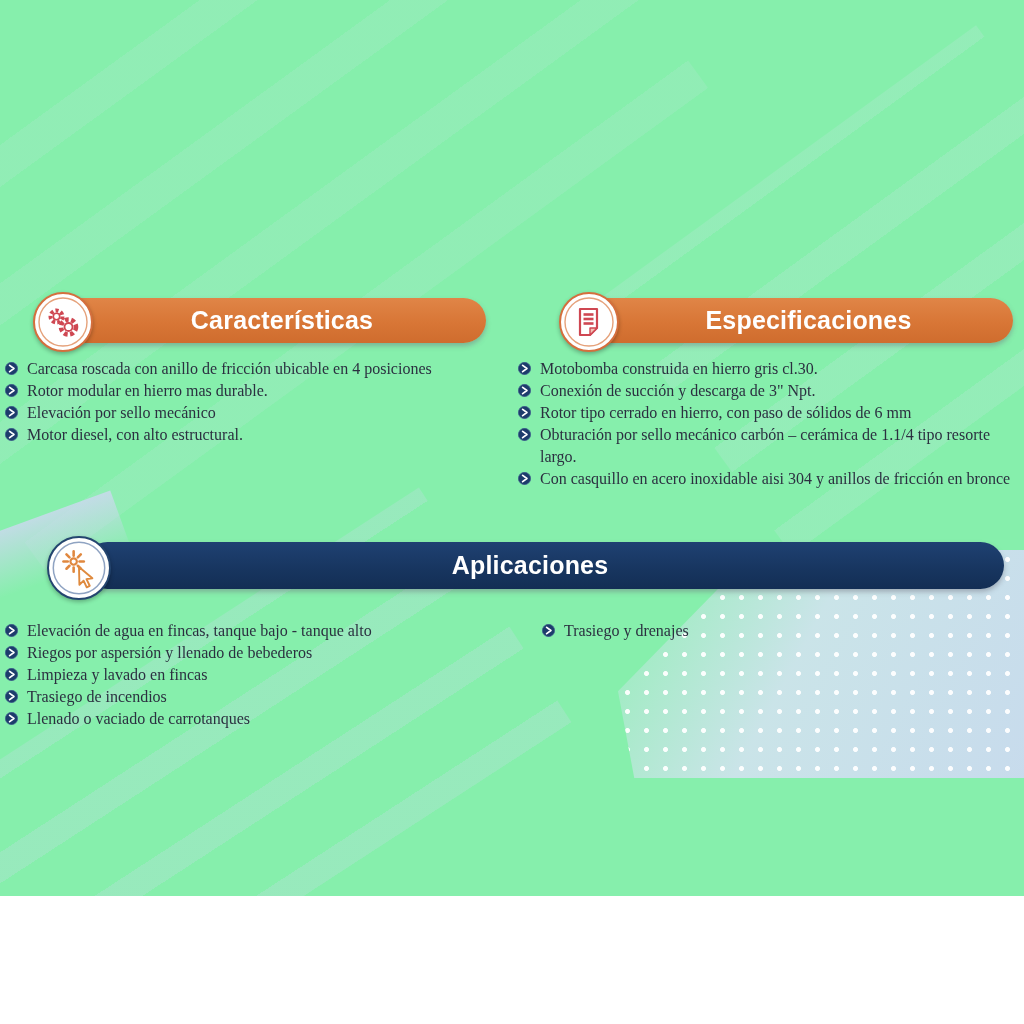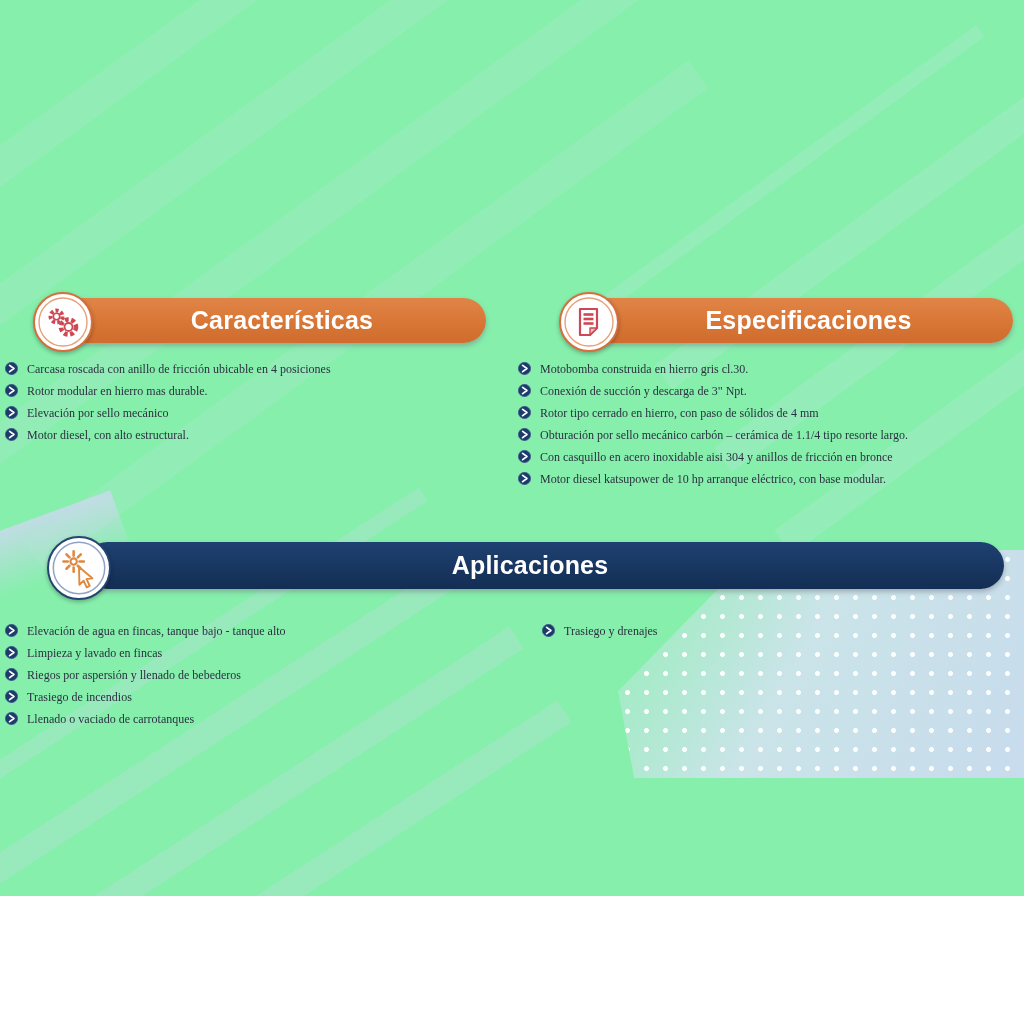--- a/index.html
+++ b/index.html
@@ -62,21 +62,21 @@
     position:absolute;z-index:3;background:#fff;border-radius:50%;
     box-shadow:0 2px 4px rgba(0,0,0,0.28);
   }
   .icon-circle svg{display:block;width:100%;height:100%;}
   #icon-caracteristicas{left:33px;top:292px;width:56px;height:56px;border:2px solid #d56f3d;}
   #icon-especificaciones{left:559px;top:292px;width:56px;height:56px;border:2px solid #d56f3d;}
   #icon-aplicaciones{left:47px;top:536px;width:60px;height:60px;border:2px solid #24456f;}
   
   ul.blist{
     position:absolute;z-index:2;list-style:none;margin:0;padding:0;
-    font-size:12px;line-height:22px;color:#2b3040;
+    font-size:16px;line-height:22px;color:#2b3040;
   }
   ul.blist li{display:flex;align-items:flex-start;margin:0;}
   ul.blist .bullet{flex:0 0 13px;width:13px;height:13px;margin:4px 9px 0 0;}
   ul.blist .bullet svg{display:block;width:13px;height:13px;}
   #list-caracteristicas{left:5px;top:358px;width:482px;}
   #list-especificaciones{left:518px;top:358px;width:502px;}
   #list-aplicaciones-left{left:5px;top:620px;width:500px;}
   #list-aplicaciones-right{left:542px;top:620px;width:330px;}
 </style>
 </head>
@@ -179,48 +179,39 @@
         </span>
         <span>Conexión de succión y descarga de 3" Npt.</span>
       </li>
     <li>
         <span class="bullet">
           <svg viewBox="0 0 14 14">
             <circle cx="7" cy="7" r="6.6" fill="#1d3c6c" stroke="#3d5c8c" stroke-width="0.8"></circle>
             <path d="M5 3.6 L9.6 7 L5 10.4" fill="none" stroke="#fff" stroke-width="1.9" stroke-linecap="round" stroke-linejoin="round"></path>
           </svg>
         </span>
-        <span>Rotor tipo cerrado en hierro, con paso de sólidos de 4 mm</span>
+        <span>Rotor tipo cerrado en hierro, con paso de sólidos de 6 mm</span>
       </li>
     <li>
         <span class="bullet">
           <svg viewBox="0 0 14 14">
             <circle cx="7" cy="7" r="6.6" fill="#1d3c6c" stroke="#3d5c8c" stroke-width="0.8"></circle>
             <path d="M5 3.6 L9.6 7 L5 10.4" fill="none" stroke="#fff" stroke-width="1.9" stroke-linecap="round" stroke-linejoin="round"></path>
           </svg>
         </span>
         <span>Obturación por sello mecánico carbón – cerámica de 1.1/4 tipo resorte largo.</span>
       </li>
     <li>
         <span class="bullet">
           <svg viewBox="0 0 14 14">
             <circle cx="7" cy="7" r="6.6" fill="#1d3c6c" stroke="#3d5c8c" stroke-width="0.8"></circle>
             <path d="M5 3.6 L9.6 7 L5 10.4" fill="none" stroke="#fff" stroke-width="1.9" stroke-linecap="round" stroke-linejoin="round"></path>
           </svg>
         </span>
         <span>Con casquillo en acero inoxidable aisi 304 y anillos de fricción en bronce</span>
-      </li>
-    <li>
-        <span class="bullet">
-          <svg viewBox="0 0 14 14">
-            <circle cx="7" cy="7" r="6.6" fill="#1d3c6c" stroke="#3d5c8c" stroke-width="0.8"></circle>
-            <path d="M5 3.6 L9.6 7 L5 10.4" fill="none" stroke="#fff" stroke-width="1.9" stroke-linecap="round" stroke-linejoin="round"></path>
-          </svg>
-        </span>
-        <span>Motor diesel katsupower de 10 hp arranque eléctrico, con base modular.</span>
       </li>
   </ul>
 
   <div class="banner navy" id="banner-aplicaciones">
     <span>Aplicaciones</span>
   </div>
   <div class="icon-circle" id="icon-aplicaciones">
     <svg viewBox="0 0 56 56" aria-hidden="true">
       <circle cx="28" cy="28" r="24" fill="none" stroke="#8fa3c2" stroke-width="1.4"></circle>
       <g stroke="#e0883f" stroke-width="2.4" stroke-linecap="round">
@@ -248,38 +239,38 @@
         </span>
         <span>Elevación de agua en fincas, tanque bajo - tanque alto</span>
       </li>
     <li>
         <span class="bullet">
           <svg viewBox="0 0 14 14">
             <circle cx="7" cy="7" r="6.6" fill="#1d3c6c" stroke="#3d5c8c" stroke-width="0.8"></circle>
             <path d="M5 3.6 L9.6 7 L5 10.4" fill="none" stroke="#fff" stroke-width="1.9" stroke-linecap="round" stroke-linejoin="round"></path>
           </svg>
         </span>
+        <span>Riegos por aspersión y llenado de bebederos</span>
+      </li>
+    <li>
+        <span class="bullet">
+          <svg viewBox="0 0 14 14">
+            <circle cx="7" cy="7" r="6.6" fill="#1d3c6c" stroke="#3d5c8c" stroke-width="0.8"></circle>
+            <path d="M5 3.6 L9.6 7 L5 10.4" fill="none" stroke="#fff" stroke-width="1.9" stroke-linecap="round" stroke-linejoin="round"></path>
+          </svg>
+        </span>
         <span>Limpieza y lavado en fincas</span>
       </li>
     <li>
         <span class="bullet">
           <svg viewBox="0 0 14 14">
             <circle cx="7" cy="7" r="6.6" fill="#1d3c6c" stroke="#3d5c8c" stroke-width="0.8"></circle>
             <path d="M5 3.6 L9.6 7 L5 10.4" fill="none" stroke="#fff" stroke-width="1.9" stroke-linecap="round" stroke-linejoin="round"></path>
           </svg>
         </span>
-        <span>Riegos por aspersión y llenado de bebederos</span>
-      </li>
-    <li>
-        <span class="bullet">
-          <svg viewBox="0 0 14 14">
-            <circle cx="7" cy="7" r="6.6" fill="#1d3c6c" stroke="#3d5c8c" stroke-width="0.8"></circle>
-            <path d="M5 3.6 L9.6 7 L5 10.4" fill="none" stroke="#fff" stroke-width="1.9" stroke-linecap="round" stroke-linejoin="round"></path>
-          </svg>
-        </span>
         <span>Trasiego de incendios</span>
       </li>
     <li>
         <span class="bullet">
           <svg viewBox="0 0 14 14">
             <circle cx="7" cy="7" r="6.6" fill="#1d3c6c" stroke="#3d5c8c" stroke-width="0.8"></circle>
             <path d="M5 3.6 L9.6 7 L5 10.4" fill="none" stroke="#fff" stroke-width="1.9" stroke-linecap="round" stroke-linejoin="round"></path>
           </svg>
         </span>
         <span>Llenado o vaciado de carrotanques</span>

